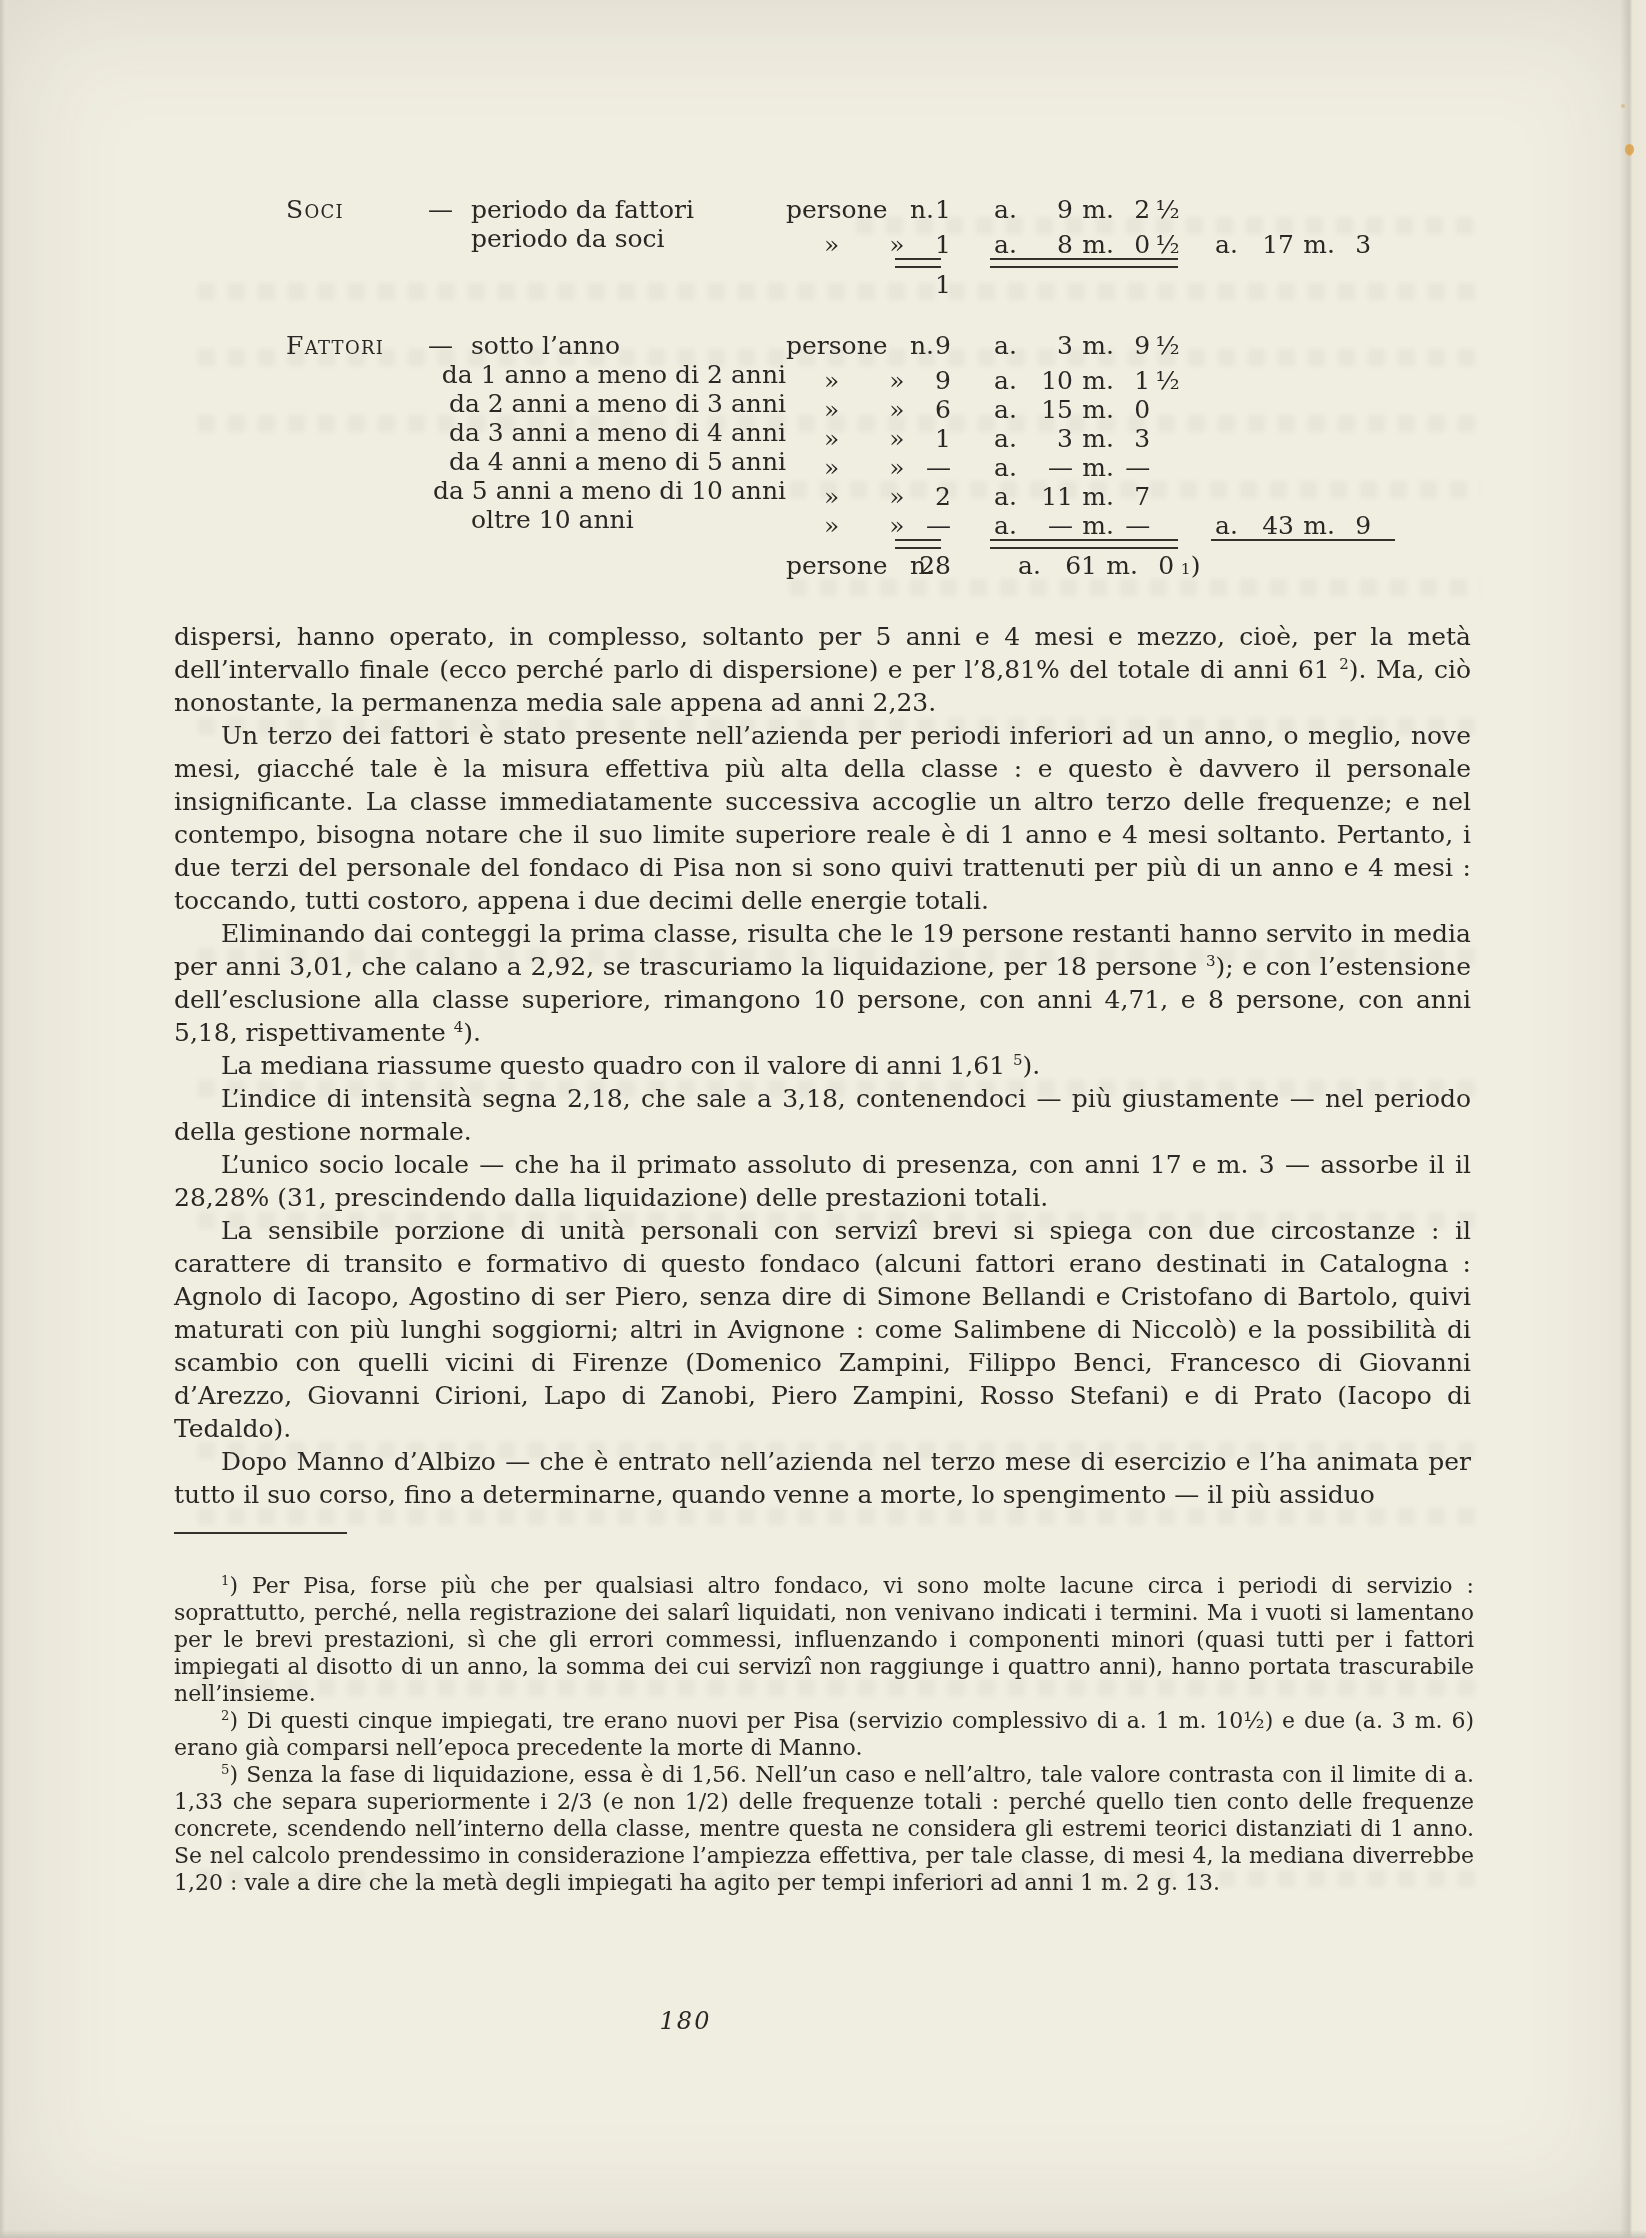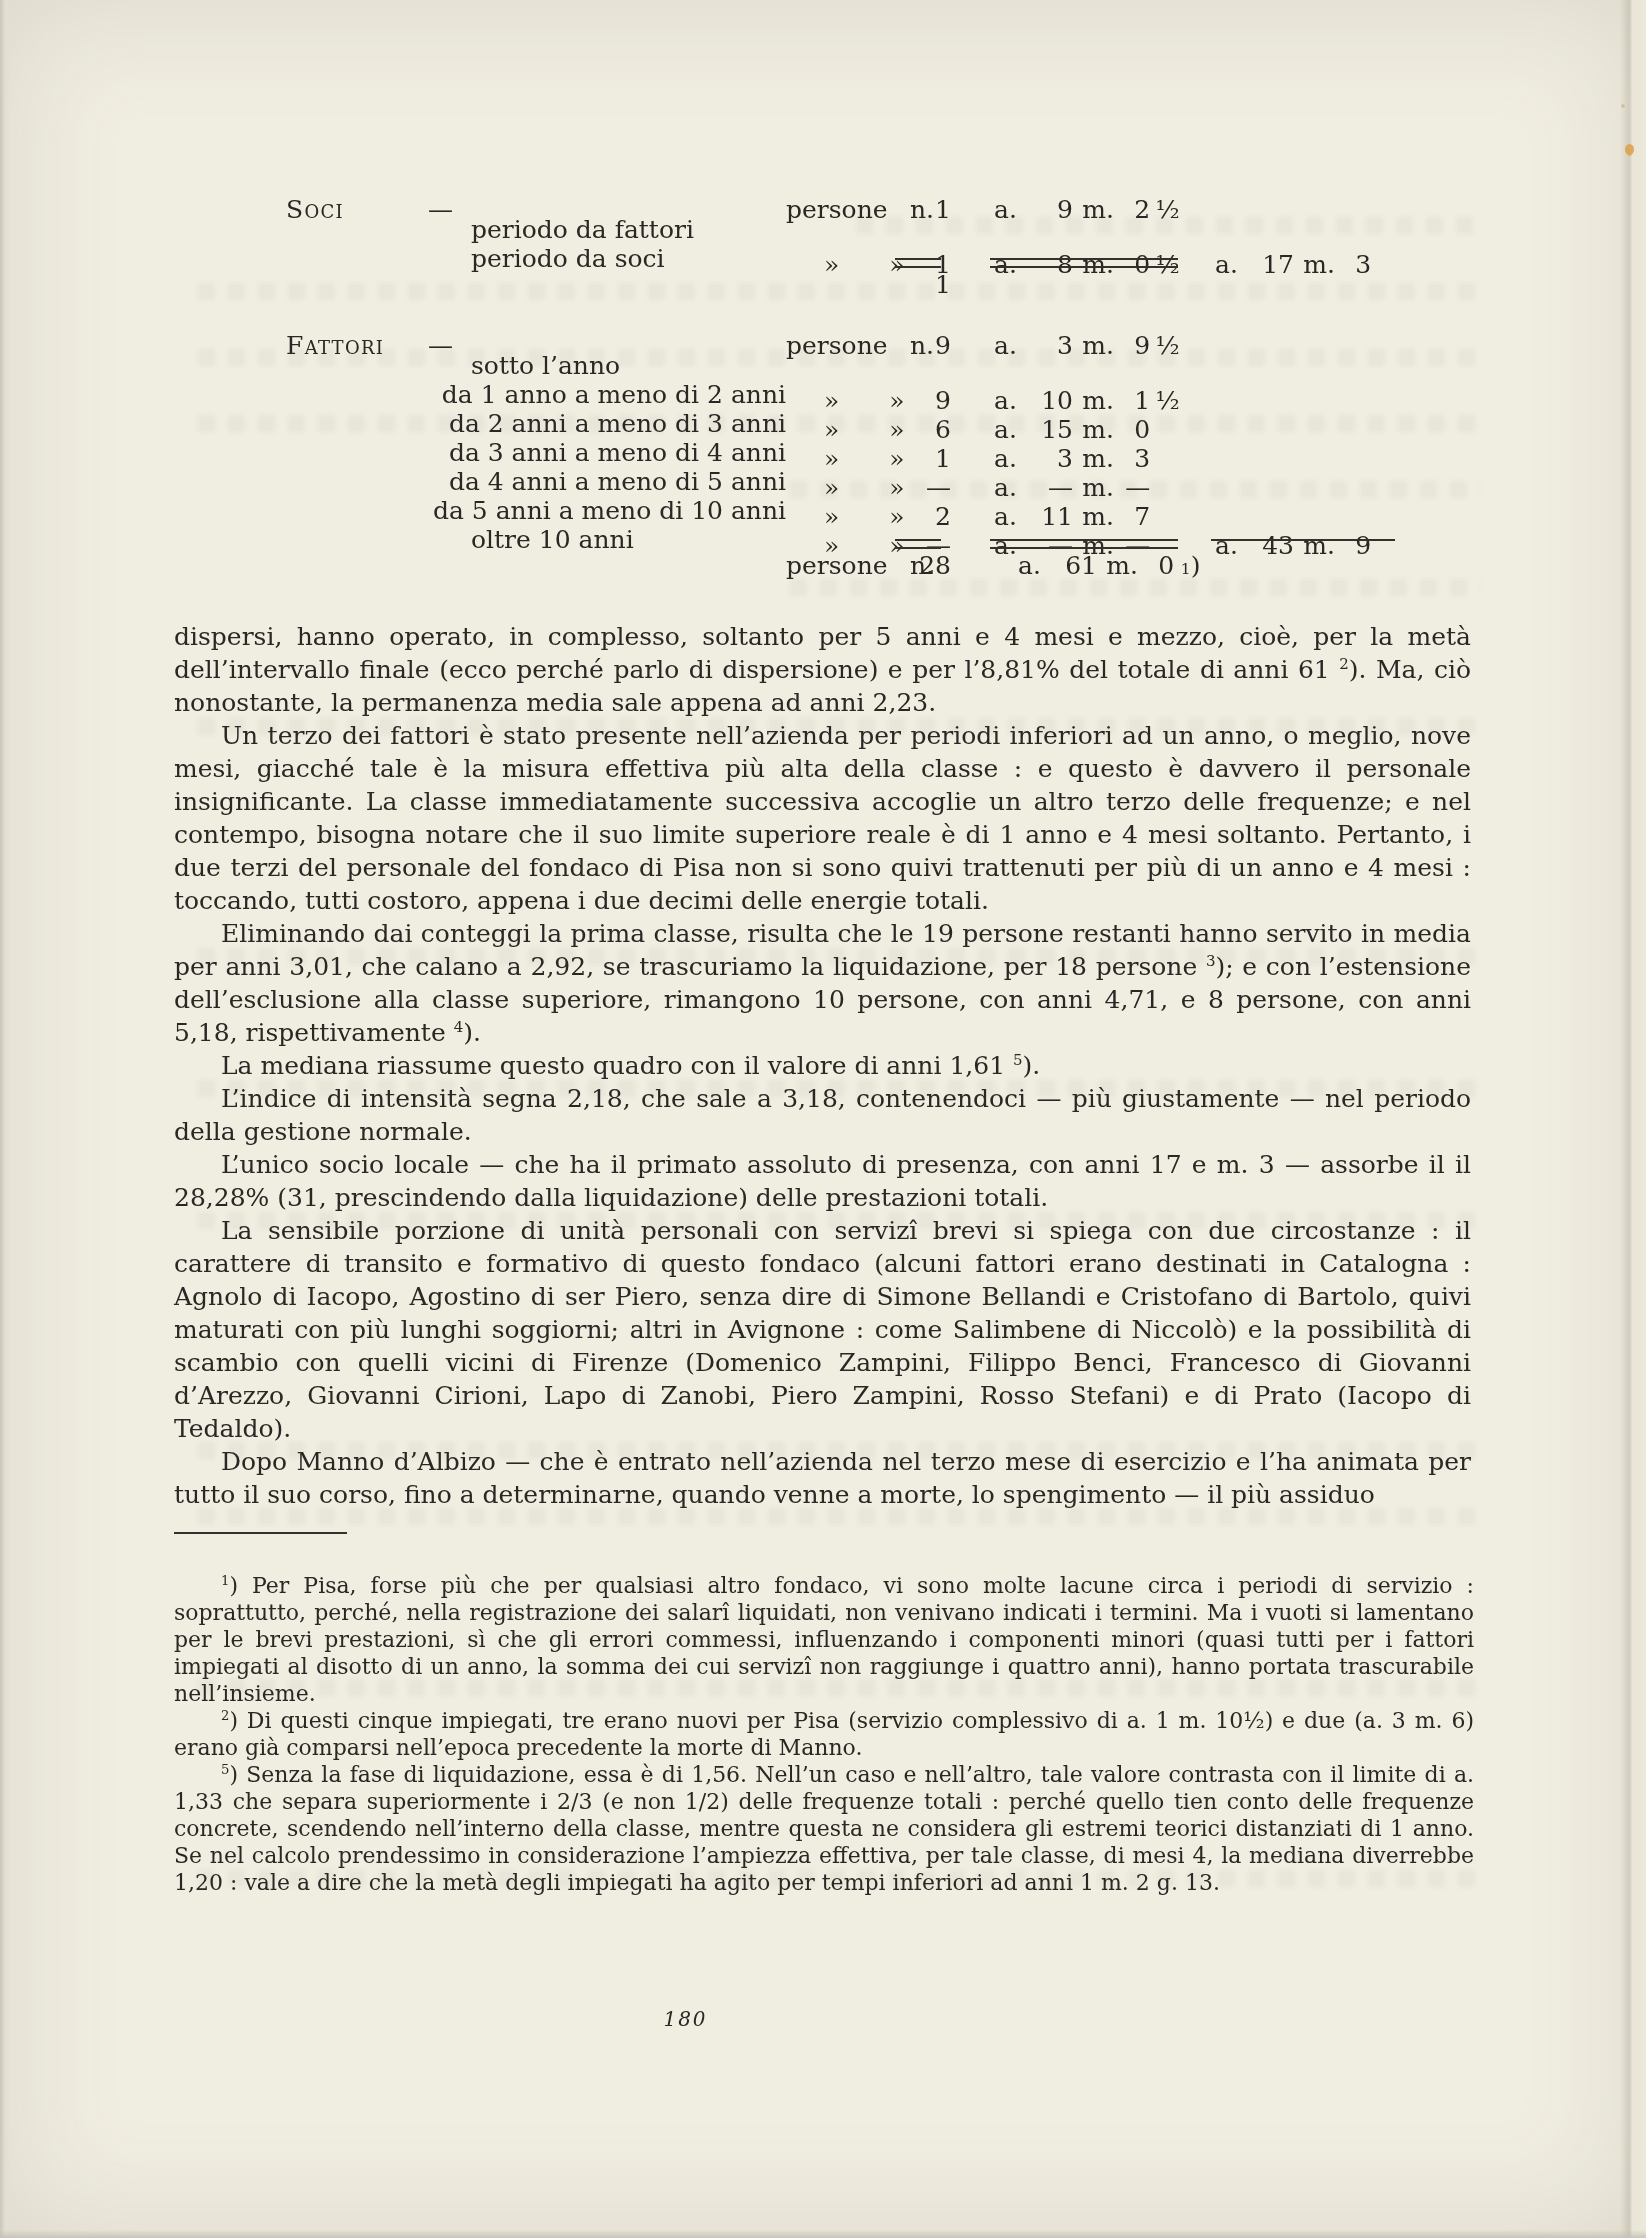--- a/index.html
+++ b/index.html
@@ -28,21 +28,21 @@
   .ghost { position:absolute; height:17px; opacity:.55;
     background:repeating-linear-gradient(90deg, rgba(112,106,90,0.11) 0 17px, rgba(112,106,90,0) 17px 30px);
     filter:blur(2.6px); pointer-events:none; }
 
   
   .stable { position:absolute; left:174px; top:195px; width:1310px; font-size:25px; }
   .trow { display:flex; align-items:baseline; height:29px; line-height:29px; white-space:nowrap; }
   .c-label { display:flex; width:612px; flex:0 0 612px; }
   .sec   { display:inline-block; width:142px; margin-left:112px; font-variant:small-caps; letter-spacing:1.3px; }
   .dashc { display:inline-block; width:43px; }
-  .item  { display:inline-block;margin-top:20px; }
+  .item  { display:inline-block; }
   .c-unit  { width:132px; flex:0 0 132px; }
   .u2 { margin-left:14.5px; }
   .d1 { margin-left:38px; }
   .d2 { margin-left:42px; }
   .c-count { width:33px; flex:0 0 33px; text-align:right; }
   .c-dur { width:198px; flex:0 0 198px; margin-left:43px; display:flex; align-items:baseline; }
   .c-tot { width:198px; flex:0 0 198px; margin-left:23px; display:flex; align-items:baseline; }
   .al { width:36px; }
   .yv { width:43px; text-align:right; }
   .ml { width:40px; margin-left:9.2px; }
@@ -65,21 +65,21 @@
   .bodytext p.pfirst { text-indent:0; }
   sup.ref { font-size:0.6em; line-height:0; }
 
   
   .fnrule { position:absolute; left:174px; top:1532px; width:173px; border-top:2.6px solid #33312c; }
   .footnotes { position:absolute; left:174px; top:1572px; width:1300px;
     font-size:22px; line-height:27px; text-align:justify; }
   .footnotes p { margin:0; text-indent:47px; }
 
   .pageno { position:absolute; left:0; top:2007px; width:1371px; text-align:center;
-    font-size:20px; font-style:italic; letter-spacing:2px; }
+    font-size:24px; font-style:italic; letter-spacing:2px; }
 </style>
 </head>
 <body>
 
 <div class="page">
 
   <div class="ghost" style="left:856px;top:217px;width:626px;"></div>
   <div class="ghost" style="left:198px;top:283px;width:1284px;"></div>
   <div class="ghost" style="left:198px;top:349px;width:1284px;"></div>
   <div class="ghost" style="left:198px;top:415px;width:1284px;"></div>

